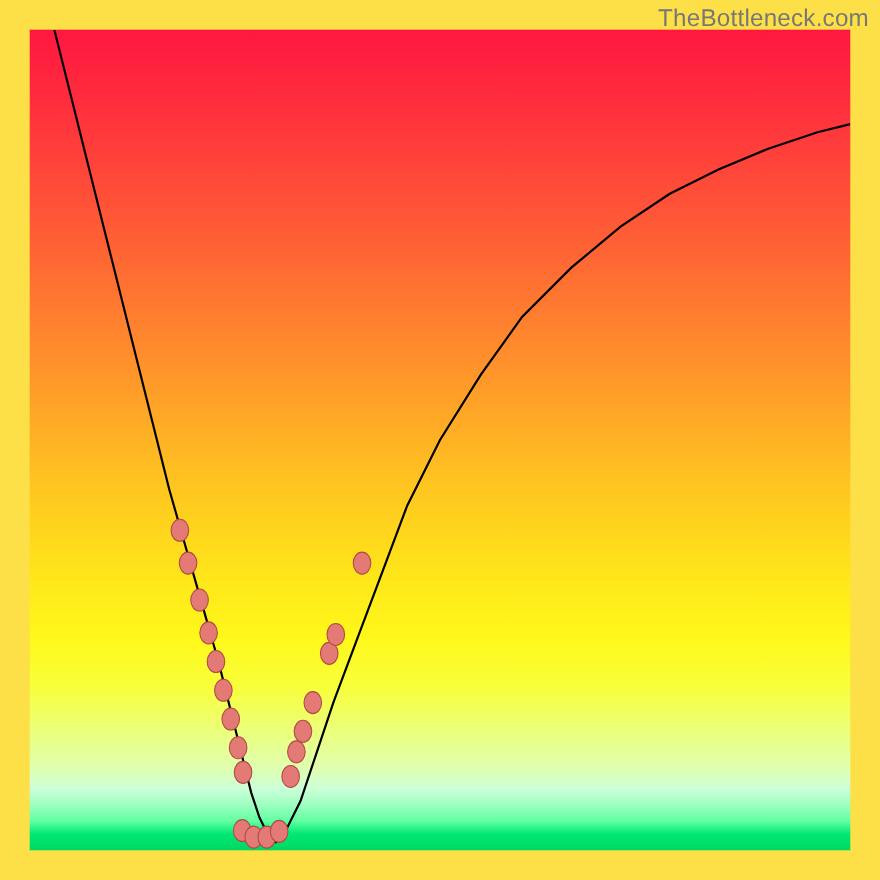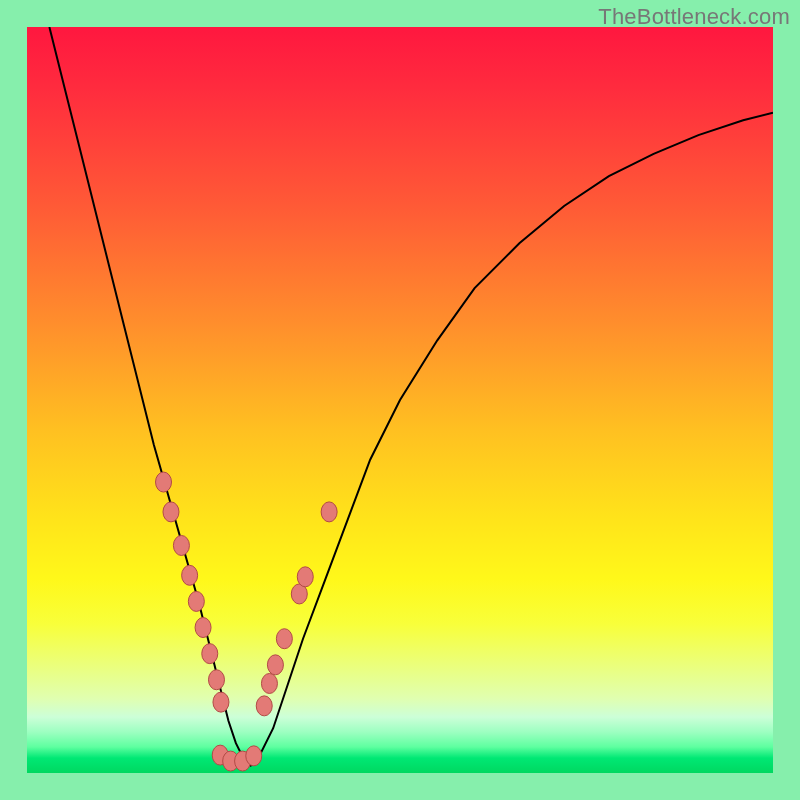--- a/index.html
+++ b/index.html
@@ -10,21 +10,21 @@
     background: #000;
     overflow: hidden;
     font-family: Arial, Helvetica, sans-serif;
   }
   .frame {
     position: absolute;
     left: 0;
     top: 0;
     width: 800px;
     height: 800px;
-    background: #86efac;
+    background: #fde047;
   }
   .plot {
     position: absolute;
     left: 27px;
     top: 27px;
     width: 746px;
     height: 746px;
     
     background: linear-gradient(
       to bottom,

